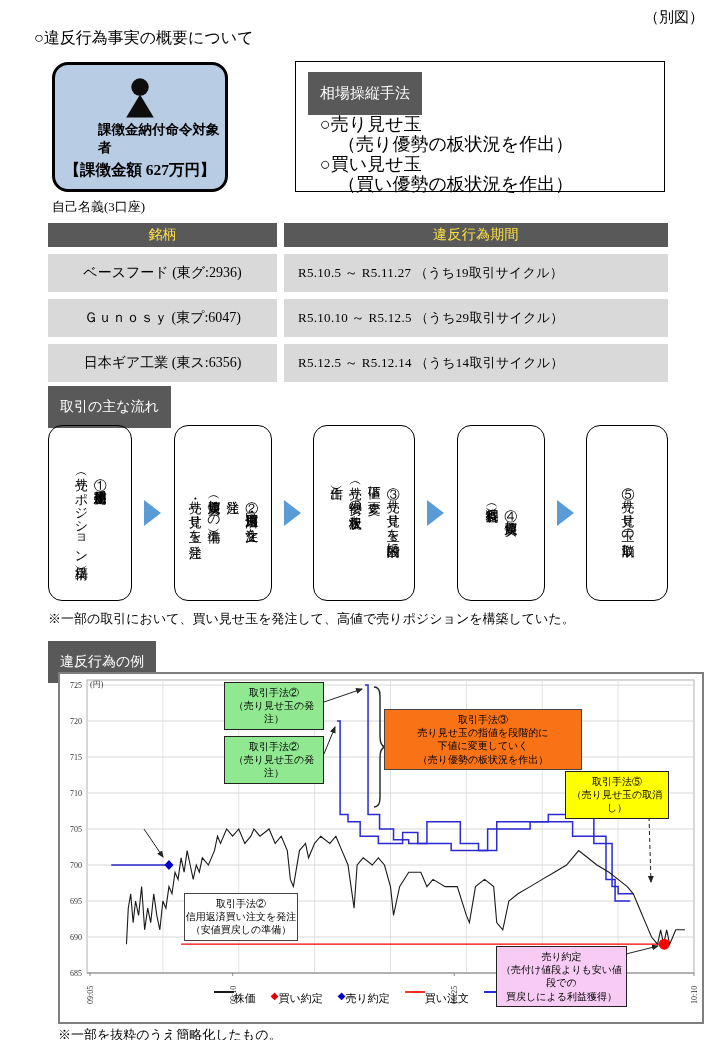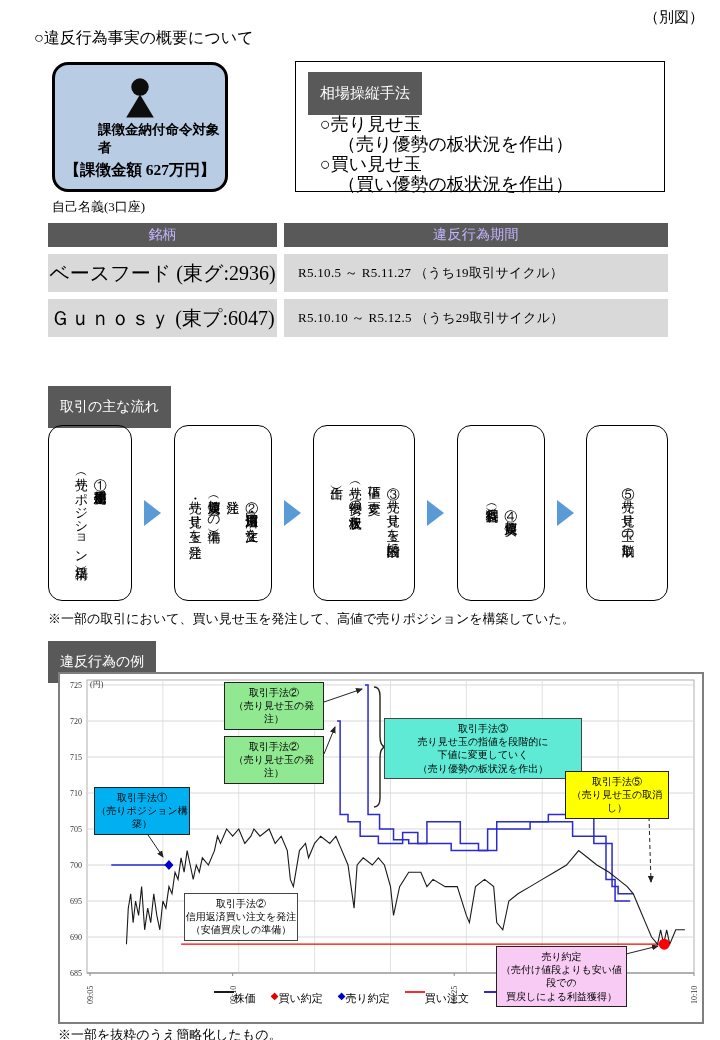--- a/index.html
+++ b/index.html
@@ -21,22 +21,22 @@
   
   .method-panel{position:absolute;left:295px;top:61px;width:370px;height:131px;
     border:1.5px solid #000;box-sizing:border-box;}
   .dark-label{display:inline-block;background:#595959;color:#fff;font-size:14px;padding:12px 12px;}
   .method-panel .dark-label{position:absolute;left:12px;top:10px;font-size:15px;}
   .method-items{position:absolute;left:24px;top:52px;font-size:18px;line-height:20px;white-space:pre-line;}
 
   
   .stock-table{position:absolute;left:48px;top:223px;width:620px;}
   .t-row{display:flex;gap:7px;margin-bottom:7px;}
-  .t-h{background:#595959;color:#c4b5fd;height:24px;display:flex;align-items:center;justify-content:center;font-size:14px;}
-  .t-c{background:#d9d9d9;height:38px;display:flex;align-items:center;font-size:20px;}
+  .t-h{background:#595959;color:#fde047;height:24px;display:flex;align-items:center;justify-content:center;font-size:14px;}
+  .t-c{background:#d9d9d9;height:38px;display:flex;align-items:center;font-size:14px;}
   .c1{width:229px;justify-content:center;}
   .c2{flex:1;padding-left:14px;font-size:13px;letter-spacing:.3px;}
   .c2.t-h{padding-left:0;justify-content:center;font-size:14px;}
 
   
   .flow-label{position:absolute;left:48px;top:386px;}
   .flow-row{position:absolute;left:48px;top:424px;width:620px;height:178px;
     display:flex;align-items:center;justify-content:space-between;}
   .flow-box{height:176px;border:1.5px solid #000;border-radius:14px;box-sizing:border-box;
     display:flex;align-items:center;justify-content:center;
@@ -49,21 +49,21 @@
 
   
   .chart-label{position:absolute;left:48px;top:641px;}
   .chart-box{position:absolute;left:58px;top:672px;width:646px;height:352px;
     border:2px solid #7f7f7f;box-sizing:border-box;background:#fff;}
   .chart-box svg{position:absolute;left:0;top:0;}
   .ann{position:absolute;border:1px solid #222;text-align:center;white-space:pre-line;
     font-size:10px;line-height:1.32;padding:3px 0;box-sizing:border-box;z-index:3;}
   .ann-m2a{left:164px;top:8px;width:100px;background:#90e890;}
   .ann-m2b{left:164px;top:62px;width:100px;background:#90e890;}
-  .ann-m3{left:324px;top:44px;width:198px;background:#5eead4;border-width:1.5px;border-color:#444;}
+  .ann-m3{left:324px;top:35px;width:198px;background:#f97316;border-width:1.5px;border-color:#444;}
   .ann-m1{left:34px;top:113px;width:96px;background:#00b0f0;}
   .ann-m5{left:505px;top:97px;width:104px;background:#ffff00;}
   .ann-m2c{left:124px;top:219px;width:114px;background:#fff;border-color:#444;}
   .ann-m4{left:436px;top:272px;width:131px;background:#f7cbf3;}
   .legend{position:absolute;left:0;top:317px;width:100%;display:flex;justify-content:center;
     gap:15px;font-size:11px;z-index:2;}
   .lg-item{display:flex;align-items:flex-start;}
   .sw-line{display:inline-block;width:20px;height:2px;}
   .sw-diamond{font-size:10px;line-height:10px;}
   .bottom-note{position:absolute;left:58px;top:1026px;font-size:13px;}
@@ -101,20 +101,24 @@
       <div class="t-h c1">銘柄</div>
       <div class="t-h c2">違反行為期間</div>
     </div>
     <div class="t-row">
       <div class="t-c c1">ベースフード (東グ:2936)</div>
       <div class="t-c c2">R5.10.5  ～  R5.11.27  （うち19取引サイクル）</div>
     </div>
     <div class="t-row">
       <div class="t-c c1">Ｇｕｎｏｓｙ (東プ:6047)</div>
       <div class="t-c c2">R5.10.10  ～  R5.12.5  （うち29取引サイクル）</div>
+    </div>
+    <div class="t-row">
+      <div class="t-c c1">日本ギア工業 (東ス:6356)</div>
+      <div class="t-c c2">R5.12.5  ～  R5.12.14  （うち14取引サイクル）</div>
     </div>
   </div>
 
   <span class="dark-label flow-label">取引の主な流れ</span>
 
   <div class="flow-row">
     <div class="flow-box fb1">①信用新規売建て
 （売りポジション構築）</div>
     <div class="flow-arrow"></div>
     <div class="flow-box fb2">②・信用返済買い注文を
@@ -206,22 +210,20 @@
     </svg>
 
     <div class="ann ann-m2a">取引手法②
 （売り見せ玉の発注）</div>
     <div class="ann ann-m2b">取引手法②
 （売り見せ玉の発注）</div>
     <div class="ann ann-m3">取引手法③
 売り見せ玉の指値を段階的に
 下値に変更していく
 （売り優勢の板状況を作出）</div>
-    <div class="ann ann-m1">取引手法①
-（売りポジション構築）</div>
     <div class="ann ann-m5">取引手法⑤
 （売り見せ玉の取消し）</div>
     <div class="ann ann-m2c">取引手法②
 信用返済買い注文を発注
 （安値買戻しの準備）</div>
     <div class="ann ann-m4">売り約定
 （売付け値段よりも安い値段での
 買戻しによる利益獲得）</div>
 
     <div class="legend" id="legend">

